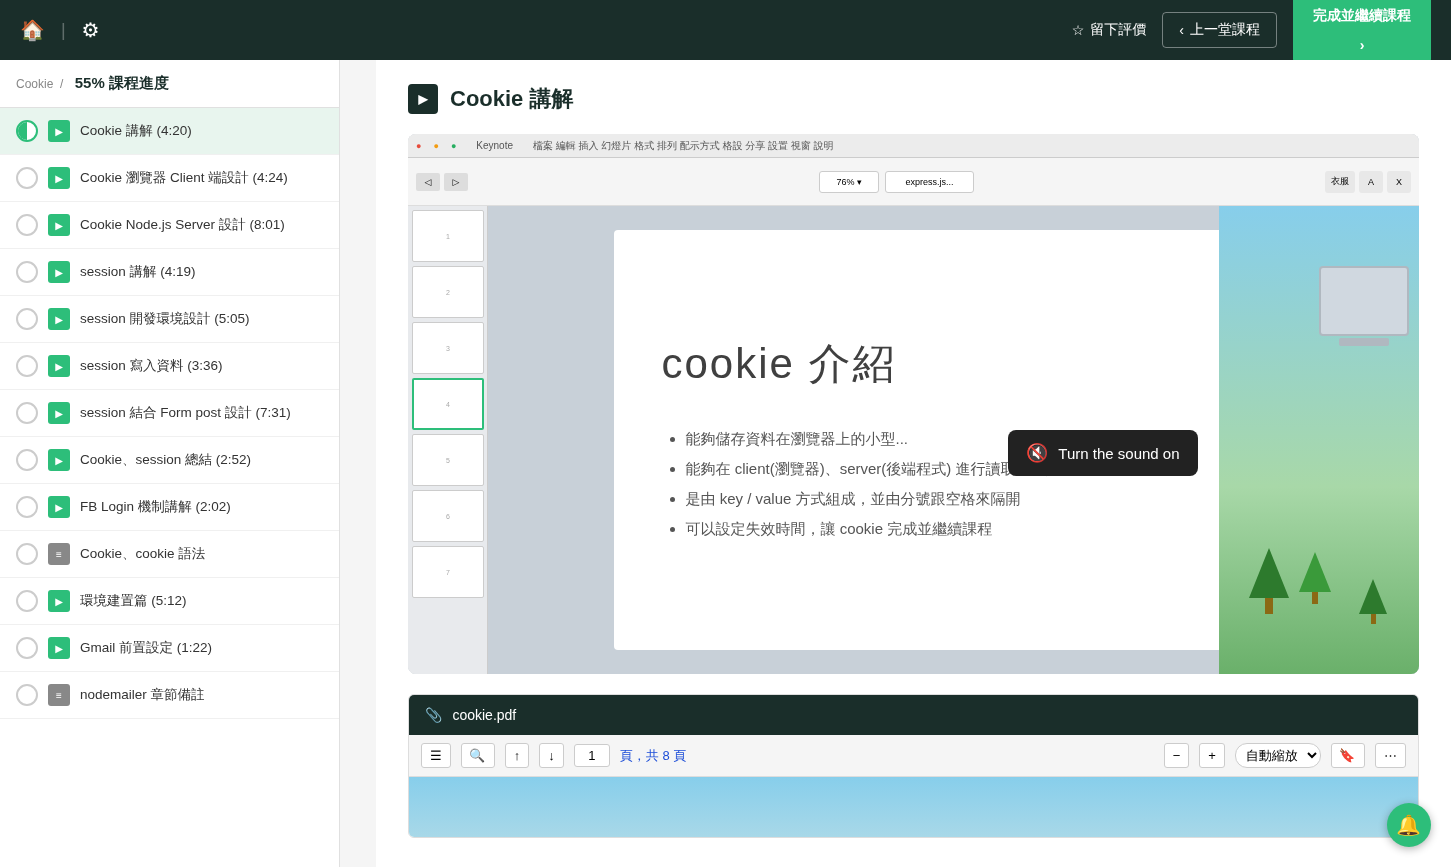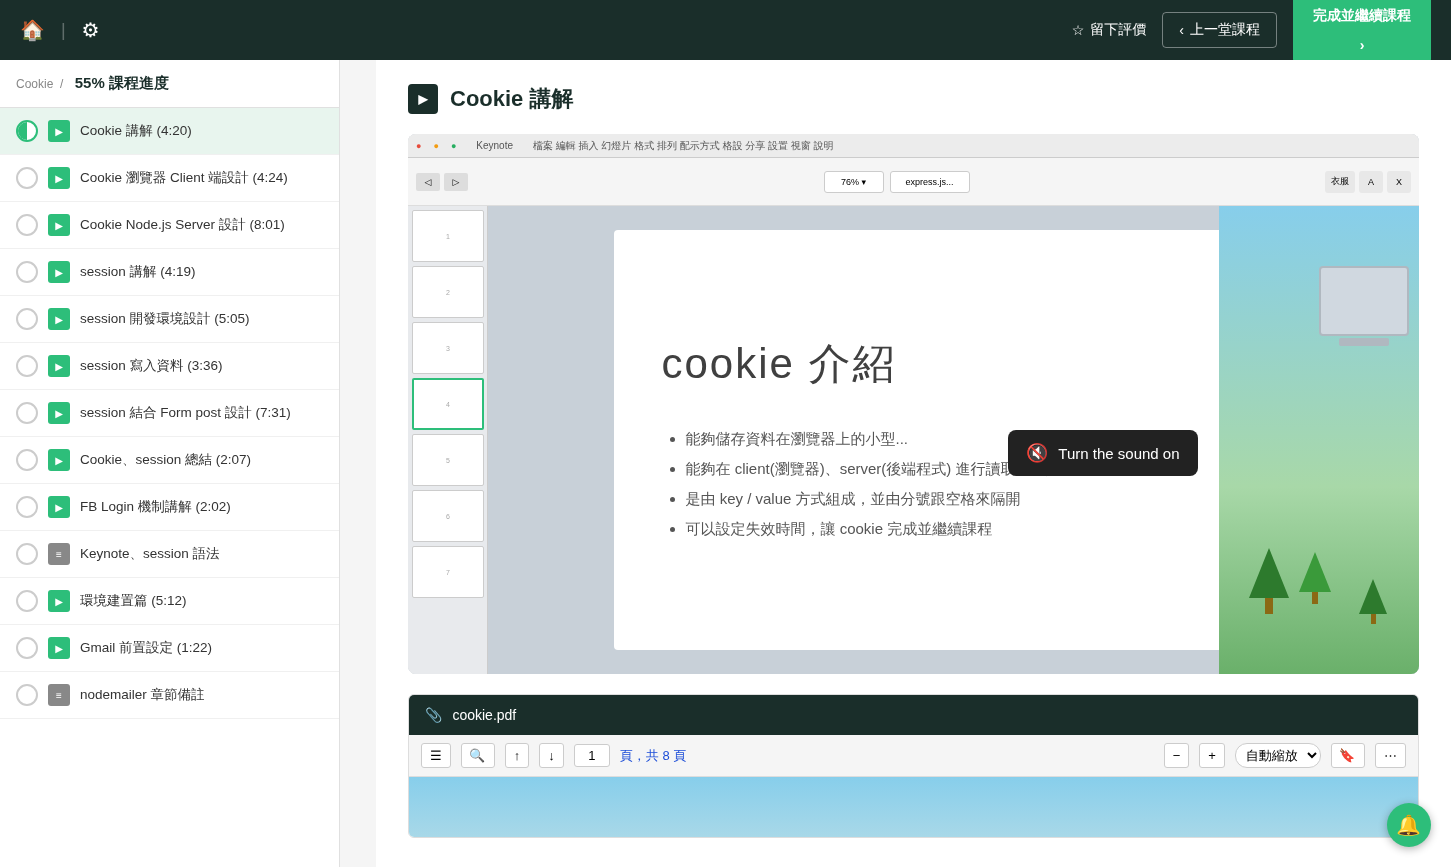--- a/index.html
+++ b/index.html
@@ -470,33 +470,33 @@
 
       <div class="sidebar-item">
         <div class="check-circle"></div>
         <div class="video-icon">▶</div>
         <span class="item-label">session 結合 Form post 設計 (7:31)</span>
       </div>
 
       <div class="sidebar-item">
         <div class="check-circle"></div>
         <div class="video-icon">▶</div>
-        <span class="item-label">Cookie、session 總結 (2:07)</span>
+        <span class="item-label">Cookie、session 總結 (2:52)</span>
       </div>
 
       <div class="sidebar-item">
         <div class="check-circle"></div>
         <div class="video-icon">▶</div>
         <span class="item-label">FB Login 機制講解 (2:02)</span>
       </div>
 
       <div class="sidebar-item">
         <div class="check-circle"></div>
         <div class="doc-icon">≡</div>
-        <span class="item-label">Keynote、session 語法</span>
+        <span class="item-label">Cookie、cookie 語法</span>
       </div>
 
 
       <div class="sidebar-item">
         <div class="check-circle"></div>
         <div class="video-icon">▶</div>
         <span class="item-label">環境建置篇 (5:12)</span>
       </div>
 
       <div class="sidebar-item">
@@ -534,21 +534,21 @@
             <span style="font-size:10px; color:#555; margin-left:8px;">檔案 編輯 插入 幻燈片 格式 排列 配示方式 格設 分享 設置 視窗 說明</span>
           </div>
 
           <div class="keynote-toolbar">
             <div style="display:flex;gap:4px;align-items:center;">
               <div style="width:24px;height:18px;background:#ddd;border-radius:2px;font-size:9px;display:flex;align-items:center;justify-content:center;">◁</div>
               <div style="width:24px;height:18px;background:#ddd;border-radius:2px;font-size:9px;display:flex;align-items:center;justify-content:center;">▷</div>
             </div>
             <div style="flex:1;display:flex;justify-content:center;align-items:center;gap:6px;">
               <div style="width:60px;height:22px;background:white;border:1px solid #ccc;border-radius:3px;font-size:9px;display:flex;align-items:center;justify-content:center;">76% ▾</div>
-              <div style="width:80px;height:22px;background:white;border:1px solid #ccc;border-radius:3px;font-size:9px;display:flex;align-items:center;justify-content:center;">express.js...</div>
+              <div style="width:89px;height:22px;background:white;border:1px solid #ccc;border-radius:3px;font-size:9px;display:flex;align-items:center;justify-content:center;">express.js...</div>
             </div>
             <div style="display:flex;gap:4px;">
               <div style="width:30px;height:22px;background:#e8e8e8;border-radius:3px;font-size:9px;display:flex;align-items:center;justify-content:center;">衣服</div>
               <div style="width:24px;height:22px;background:#e8e8e8;border-radius:3px;font-size:9px;display:flex;align-items:center;justify-content:center;">A</div>
               <div style="width:24px;height:22px;background:#e8e8e8;border-radius:3px;font-size:9px;display:flex;align-items:center;justify-content:center;">X</div>
             </div>
           </div>
 
           <div class="keynote-body">
 

